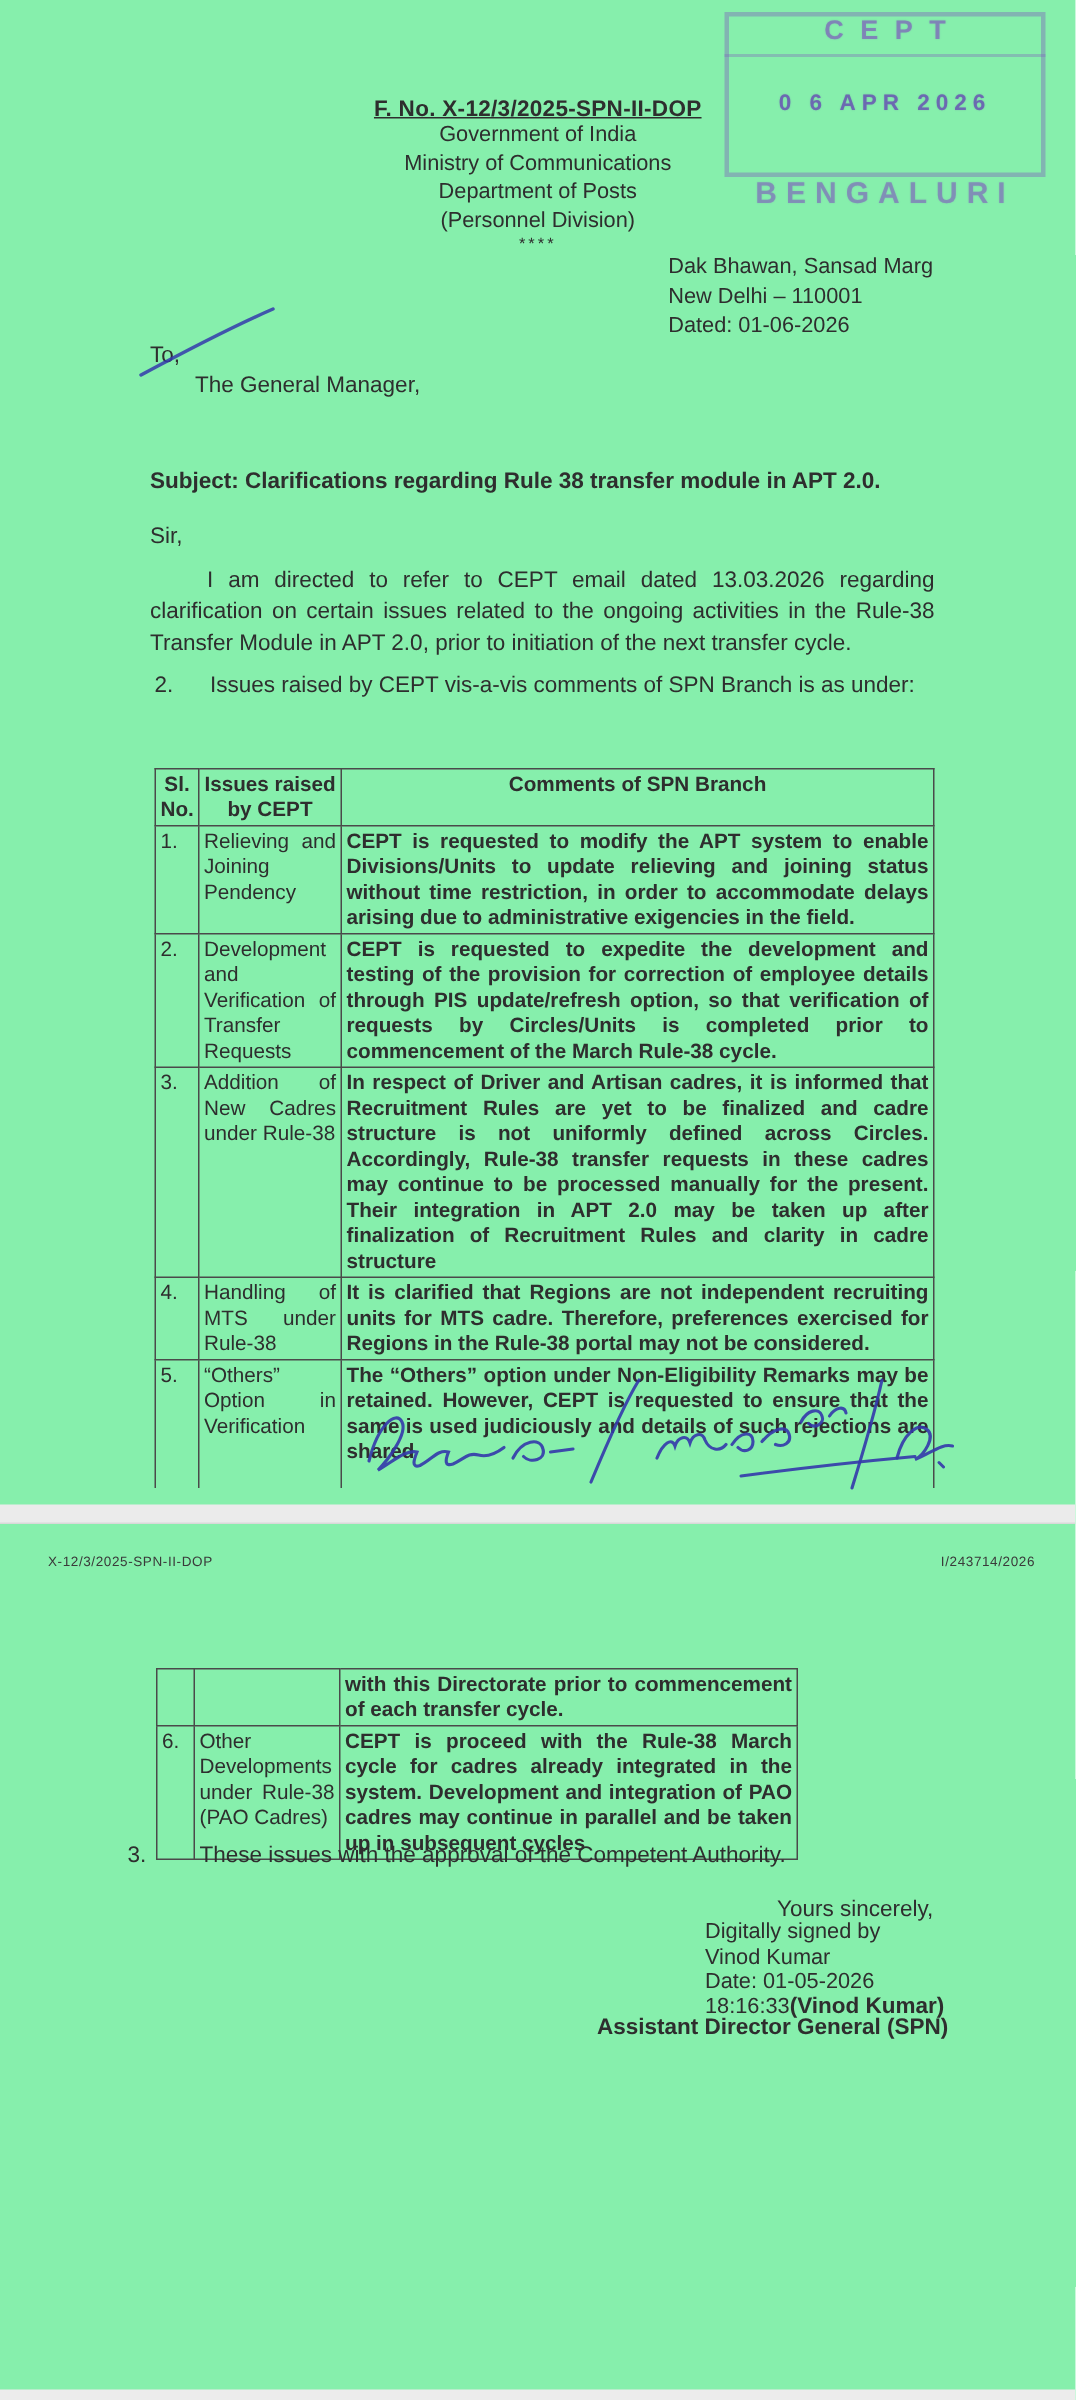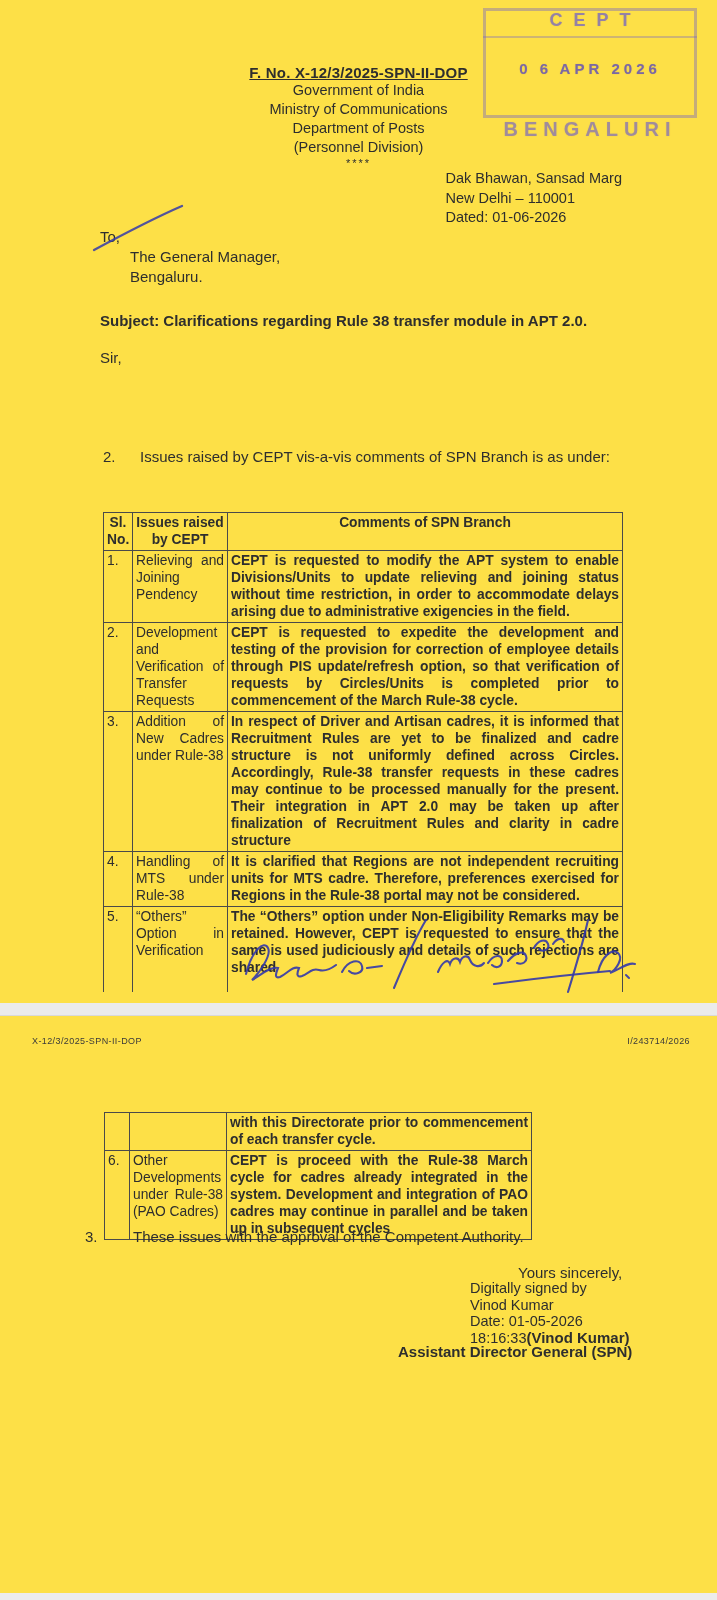--- a/index.html
+++ b/index.html
@@ -1,16 +1,16 @@
 <!DOCTYPE html>
 <html><head>
 <meta charset="utf-8">
 <style>
   html,body{margin:0;padding:0;background:#ffffff;}
-  .screen{position:relative;width:717px;height:1600px;background:#fde047;overflow:hidden;
+  .screen{position:relative;width:717px;height:1600px;background:#86efac;overflow:hidden;
           font-family:"Liberation Sans",sans-serif;color:#2e2e2e;}
   .abs{position:absolute;}
 
   
   .stamp{left:483px;top:8px;width:214px;height:150px;}
   .stamp-rect{position:absolute;left:0;top:0;width:208px;height:104px;
               border:3px solid rgba(126,109,186,0.45);}
   .stamp-org{position:absolute;left:0;top:2px;width:100%;text-align:center;
              font-size:18px;font-weight:bold;letter-spacing:11px;text-indent:11px;
              color:rgba(126,109,186,0.72);text-shadow:0 0 1px rgba(126,109,186,0.4);}
@@ -99,26 +99,26 @@
     <div>New Delhi – 110001</div>
     <div>Dated: 01-06-2026</div>
   </div>
 
   <div class="abs to-word">To,</div>
   <svg class="abs pen-stroke" width="100" height="50" viewBox="0 0 100 50">
     <path d="M6,46 C32,32 64,15 94,2" stroke="#3439ab" stroke-width="2.3" fill="none" stroke-linecap="round" opacity="0.85"></path>
   </svg>
   <div class="abs recipient">
     <div>The General Manager,</div>
-    <div>Bengaluru.</div>
   </div>
 
   <div class="abs subject">Subject: Clarifications regarding Rule 38 transfer module in APT 2.0.</div>
 
   <div class="abs salutation">Sir,</div>
+  <div class="abs para1">I am directed to refer to CEPT email dated 13.03.2026 regarding clarification on certain issues related to the ongoing activities in the Rule-38 Transfer Module in APT 2.0, prior to initiation of the next transfer cycle.</div>
   <div class="abs para-num">
     <span class="num">2.</span>
     <span>Issues raised by CEPT vis-a-vis comments of SPN Branch is as under:</span>
   </div>
 
   <table class="abs doc-table t1">
     <colgroup>
         <col style="width:29px">
         <col style="width:95px">
         <col>

